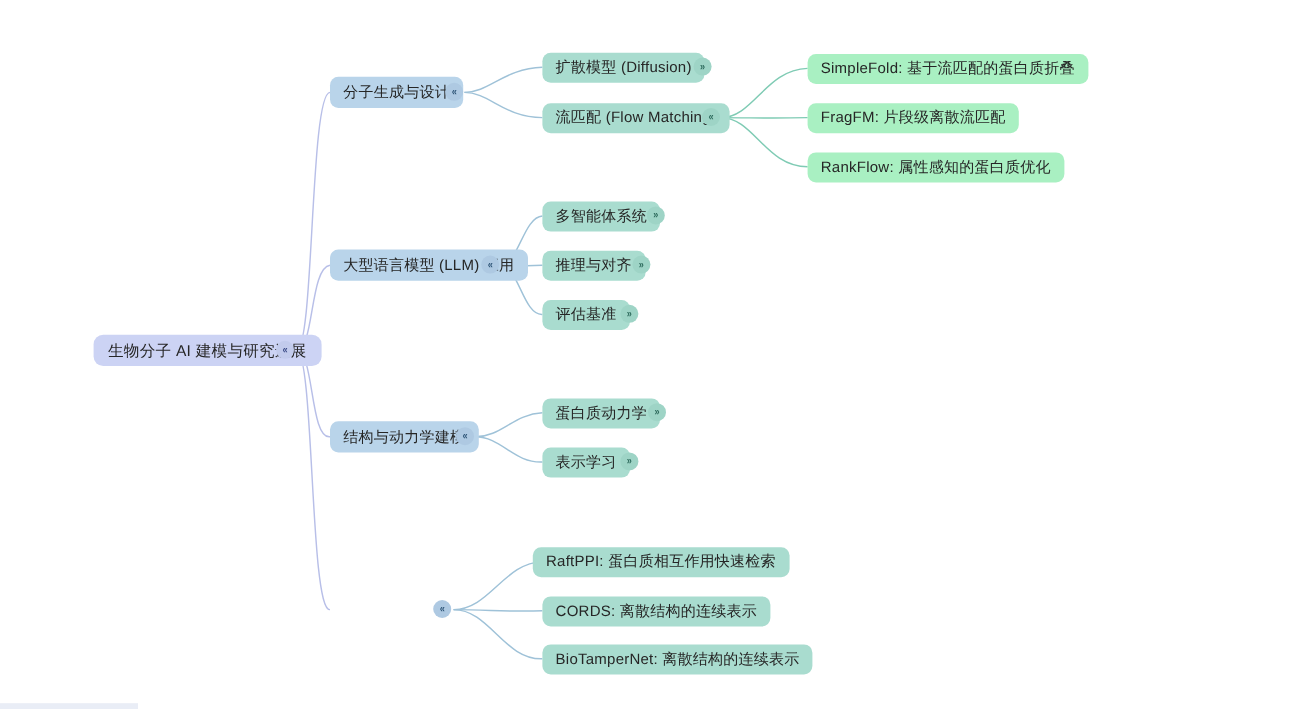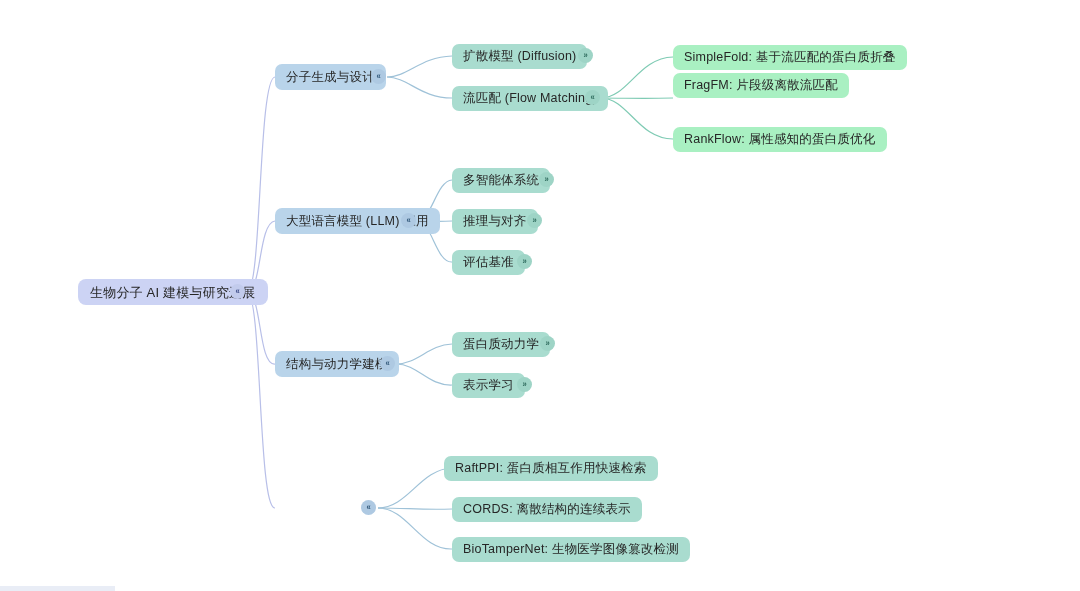--- a/index.html
+++ b/index.html
@@ -160,21 +160,21 @@
   <div class="node lvl3" style="left:452px; top:86px;">
     <span>流匹配 (Flow Matching)</span>
   </div>
   <div class="toggle t-lvl3" style="left:585px; top:90px;">
     <span>«</span>
   </div>
 
   <div class="node lvl4" style="left:673px; top:45px;">
     <span>SimpleFold: 基于流匹配的蛋白质折叠</span>
   </div>
-  <div class="node lvl4" style="left:673px; top:73px;border-radius:7px;">
+  <div class="node lvl4" style="left:673px; top:86px;border-radius:7px;">
     <span>FragFM: 片段级离散流匹配</span>
   </div>
   <div class="node lvl4" style="left:673px; top:127px;">
     <span>RankFlow: 属性感知的蛋白质优化</span>
   </div>
 
   <div class="node lvl2" style="left:275px; top:208px;">
     <span>大型语言模型 (LLM) 应用</span>
   </div>
   <div class="toggle t-lvl2" style="left:401px; top:213px;">
@@ -227,17 +227,17 @@
     <span>«</span>
   </div>
 
   <div class="node lvl3" style="left:444px; top:456px;">
     <span>RaftPPI: 蛋白质相互作用快速检索</span>
   </div>
   <div class="node lvl3" style="left:452px; top:497px;">
     <span>CORDS: 离散结构的连续表示</span>
   </div>
   <div class="node lvl3" style="left:452px; top:537px;">
-    <span>BioTamperNet: 生物医学图像篡改检测</span>
+    <span>BioTamperNet: 离散结构的连续表示</span>
   </div>
 
   <div id="bottom-band"></div>
 </div>
 
 </body></html>

